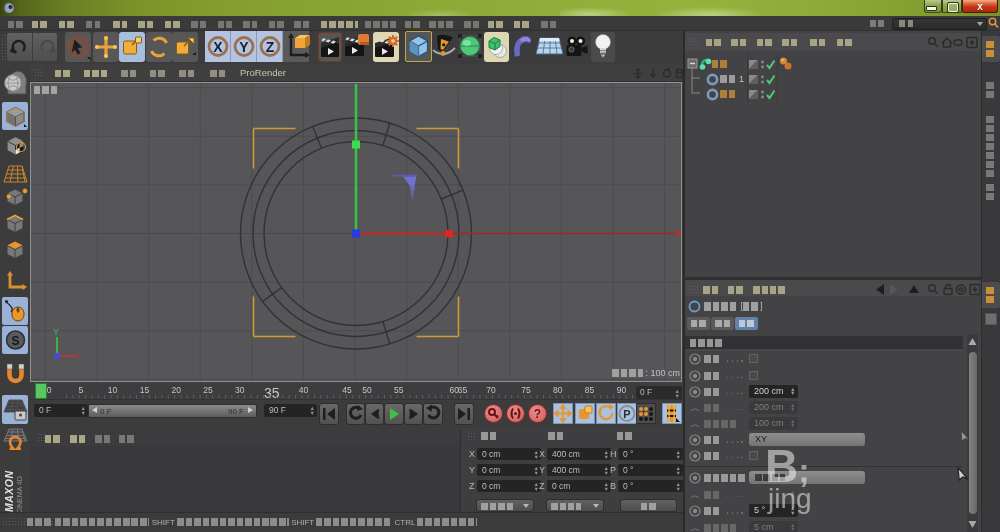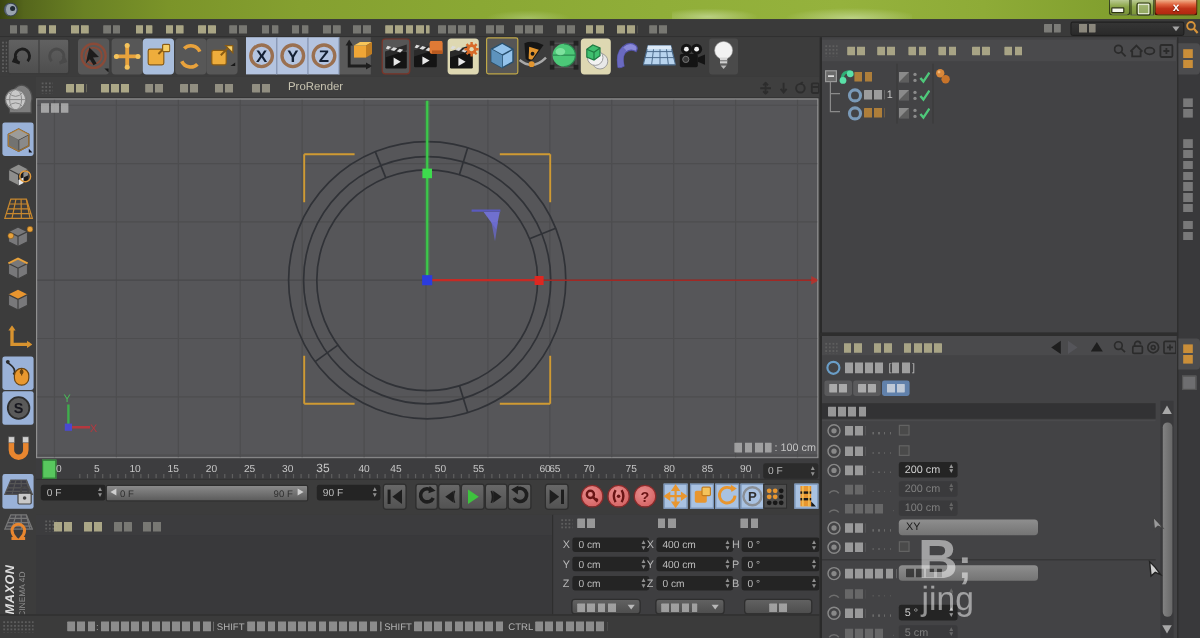--- a/index.html
+++ b/index.html
@@ -425,23 +425,23 @@
 
 <div class="abs" id="ruler" style="left:30px;top:382px;width:653px;height:18px;background:#3d3d3f;border-bottom:1px solid #333;box-sizing:border-box;"></div>
 <div class="abs" style="left:35px;top:383px;width:12px;height:16px;background:#58c85e;border:1px solid #2f7a35;box-sizing:border-box;"></div>
 <div class="abs" style="left:41.0px;top:385px;width:16px;text-align:center;color:#c6c6c6;font-size:8.5px;">0</div>
 <div class="abs" style="left:72.8px;top:385px;width:16px;text-align:center;color:#c6c6c6;font-size:8.5px;">5</div>
 <div class="abs" style="left:104.6px;top:385px;width:16px;text-align:center;color:#c6c6c6;font-size:8.5px;">10</div>
 <div class="abs" style="left:136.4px;top:385px;width:16px;text-align:center;color:#c6c6c6;font-size:8.5px;">15</div>
 <div class="abs" style="left:168.2px;top:385px;width:16px;text-align:center;color:#c6c6c6;font-size:8.5px;">20</div>
 <div class="abs" style="left:200.0px;top:385px;width:16px;text-align:center;color:#c6c6c6;font-size:8.5px;">25</div>
 <div class="abs" style="left:231.8px;top:385px;width:16px;text-align:center;color:#c6c6c6;font-size:8.5px;">30</div>
-<div class="abs" style="left:263.6px;top:385px;width:16px;text-align:left;color:#c6c6c6;font-size:10px;">35</div>
+<div class="abs" style="left:263.6px;top:385px;width:16px;text-align:right;color:#c6c6c6;font-size:14px;">35</div>
 <div class="abs" style="left:295.4px;top:385px;width:16px;text-align:center;color:#c6c6c6;font-size:8.5px;">40</div>
-<div class="abs" style="left:322px;top:385px;width:16px;text-align:center;color:#c6c6c6;font-size:8.5px;">45</div>
+<div class="abs" style="left:339px;top:385px;width:16px;text-align:center;color:#c6c6c6;font-size:8.5px;">45</div>
 <div class="abs" style="left:359.0px;top:385px;width:16px;text-align:center;color:#c6c6c6;font-size:8.5px;">50</div>
 <div class="abs" style="left:390.8px;top:385px;width:16px;text-align:center;color:#c6c6c6;font-size:8.5px;">55</div>
 <div class="abs" style="left:443px;top:385px;width:16px;text-align:right;color:#c6c6c6;font-size:8.5px;">60</div>
 <div class="abs" style="left:454.4px;top:385px;width:16px;text-align:center;color:#c6c6c6;font-size:8.5px;">65</div>
 <div class="abs" style="left:486.2px;top:385px;width:16px;text-align:left;color:#c6c6c6;font-size:8.5px;">70</div>
 <div class="abs" style="left:518.0px;top:385px;width:16px;text-align:center;color:#c6c6c6;font-size:8.5px;">75</div>
 <div class="abs" style="left:549.8px;top:385px;width:16px;text-align:center;color:#c6c6c6;font-size:8.5px;">80</div>
 <div class="abs" style="left:581.6px;top:385px;width:16px;text-align:center;color:#c6c6c6;font-size:8.5px;">85</div>
 <div class="abs" style="left:613.4px;top:385px;width:16px;text-align:center;color:#c6c6c6;font-size:8.5px;">90</div>
 <svg class="abs" style="left:30px;top:395px" width="640" height="5">
@@ -686,21 +686,21 @@
 <div class="abs" style="left:539px;top:481px;color:#b8b8b8;font-size:9px;">Z</div>
 <div class="fld" style="left:547px;top:480px;width:59px;height:12px;">0 cm<span class="spin">▲<br>▼</span></div>
 <div class="abs" style="left:610px;top:481px;color:#b8b8b8;font-size:9px;">B</div>
 <div class="fld" style="left:618px;top:480px;width:60px;height:12px;">0 °<span class="spin">▲<br>▼</span></div>
 <div class="abs" style="left:476px;top:499px;width:58px;height:13px;background:linear-gradient(180deg,#616161,#4e4e4e);border:1px solid #2e2e2e;border-radius:3px;box-sizing:border-box;"><span class="zh" style="color:#c2c2c2;width:34px;height:7px;margin:3px 0 0 4px;"></span><span style="float:right;margin:4px 4px 0 0;width:0;height:0;border-left:3px solid transparent;border-right:3px solid transparent;border-top:4px solid #b8b8b8;"></span></div>
 <div class="abs" style="left:546px;top:499px;width:58px;height:13px;background:linear-gradient(180deg,#616161,#4e4e4e);border:1px solid #2e2e2e;border-radius:3px;box-sizing:border-box;"><span class="zh" style="color:#c2c2c2;width:30px;height:7px;margin:3px 0 0 4px;"></span><span style="float:right;margin:4px 4px 0 0;width:0;height:0;border-left:3px solid transparent;border-right:3px solid transparent;border-top:4px solid #b8b8b8;"></span></div>
 <div class="abs" style="left:620px;top:499px;width:57px;height:13px;background:linear-gradient(180deg,#616161,#4e4e4e);border:1px solid #2e2e2e;border-radius:3px;box-sizing:border-box;text-align:center;"><span class="zh" style="color:#c2c2c2;width:16px;height:7px;margin-top:3px;"></span></div>
 
 <div class="abs" style="left:0;top:512px;width:683px;height:20px;background:#3b3b3b;border-top:1px solid #2e2e2e;box-sizing:border-box;"></div>
 <div class="vgrip" style="left:2px;top:517px;width:26px;"></div>
-<div class="abs" style="left:56px;top:518px;color:#b2b2b2;font-size:8px;white-space:nowrap;letter-spacing:0;">
+<div class="abs" style="left:27px;top:518px;color:#b2b2b2;font-size:8px;white-space:nowrap;letter-spacing:0;">
 <span class="zh" style="width:24px;height:7.5px"></span><span style="opacity:.75">: </span><span class="zh" style="width:94px;height:7.5px"></span> <span style="color:#b2b2b2">SHIFT</span> <span class="zh" style="width:112px;height:7.5px"></span> <span style="color:#b2b2b2">SHIFT</span> <span class="zh" style="width:76px;height:7.5px"></span> <span style="color:#b2b2b2">CTRL</span> <span class="zh" style="width:60px;height:7.5px"></span></div>
 
 <div class="abs" id="rightpanel" style="left:683px;top:31px;width:317px;height:501px;background:#434345;border-left:2px solid #2a2a2a;box-sizing:border-box;"></div>
 <div class="abs" style="left:685px;top:33px;width:295px;height:18px;background:#4a4a4c;"></div>
 <div class="abs" style="left:685px;top:280px;width:295px;height:16px;background:#4a4a4c;"></div>
 <div class="vgrip" style="left:687px;top:37px;width:11px;"></div>
 <div class="abs" style="left:706px;top:38.5px;color:#d4cea0"><span class="zh" style="width:16px;height:7.5px;"></span></div>
 <div class="abs" style="left:731px;top:38.5px;color:#d4cea0"><span class="zh" style="width:16px;height:7.5px;"></span></div>
 <div class="abs" style="left:757px;top:38.5px;color:#d4cea0"><span class="zh" style="width:15px;height:7.5px;"></span></div>
 <div class="abs" style="left:782px;top:38.5px;color:#d4cea0"><span class="zh" style="width:15px;height:7.5px;"></span></div>

